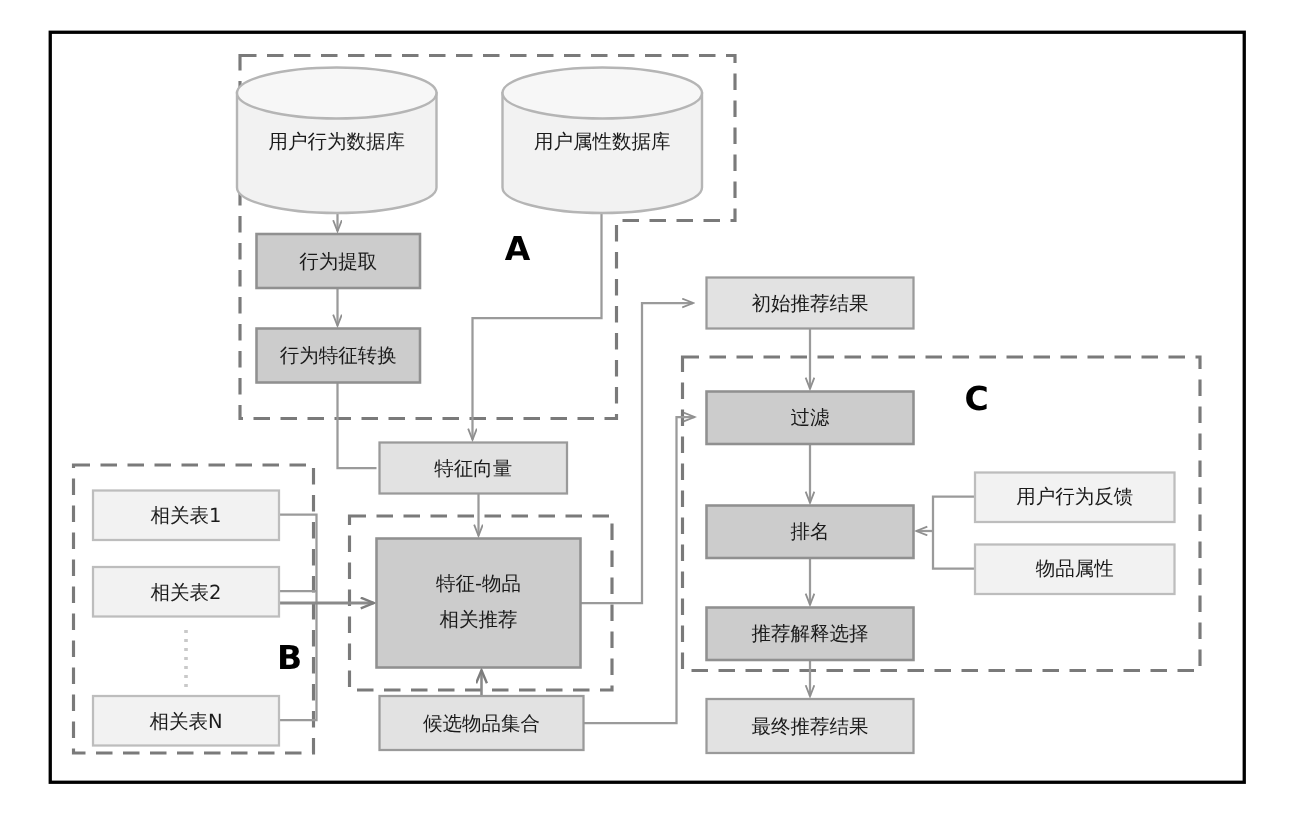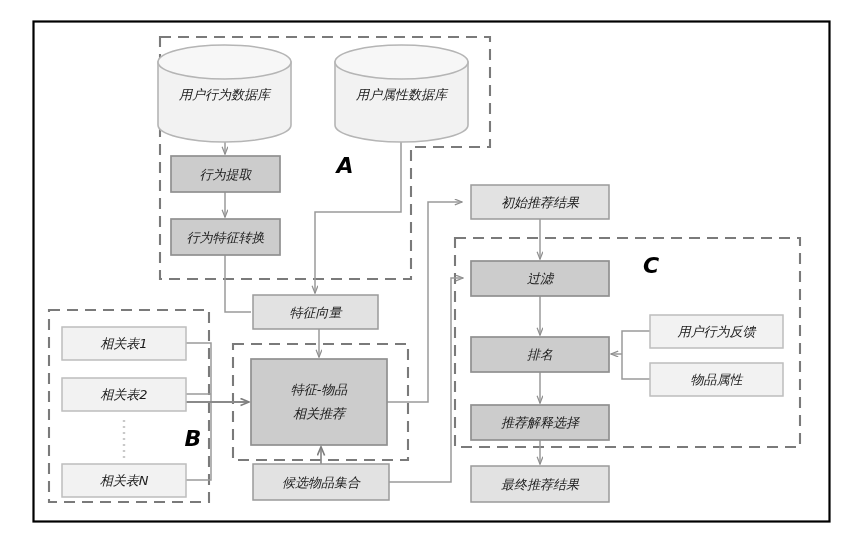--- a/index.html
+++ b/index.html
@@ -1,17 +1,17 @@
 <!DOCTYPE html>
 <html><head>
 <meta charset="utf-8">
 <style>
   html,body{margin:0;padding:0;background:#ffffff;}
   body{font-family:"DejaVu Sans","Liberation Sans",sans-serif;}
-  #stage{position:relative;width:863px;height:542px;background:#0f766e;overflow:hidden;font-style:italic;}
+  #stage{position:relative;width:863px;height:542px;background:#0f766e;overflow:hidden;}
   svg{display:block;}
   .nodeLabel{font-family:"DejaVu Sans","Liberation Sans",sans-serif;font-size:13px;fill:#1a1a1a;text-anchor:middle;dominant-baseline:middle;}
   .groupLabel{font-family:"DejaVu Sans","Liberation Sans",sans-serif;font-size:22px;font-weight:bold;fill:#000;text-anchor:middle;dominant-baseline:middle;}
 </style>
 </head>
 <body>
 
 <div id="stage">
 <svg width="863" height="542" viewBox="0 0 863 542" xmlns="http://www.w3.org/2000/svg">
 

